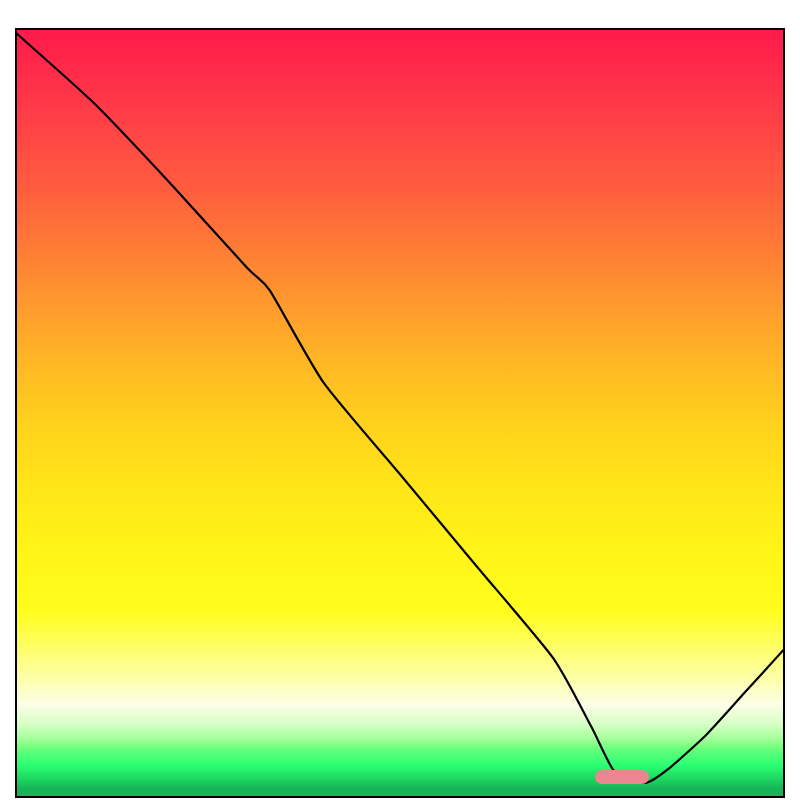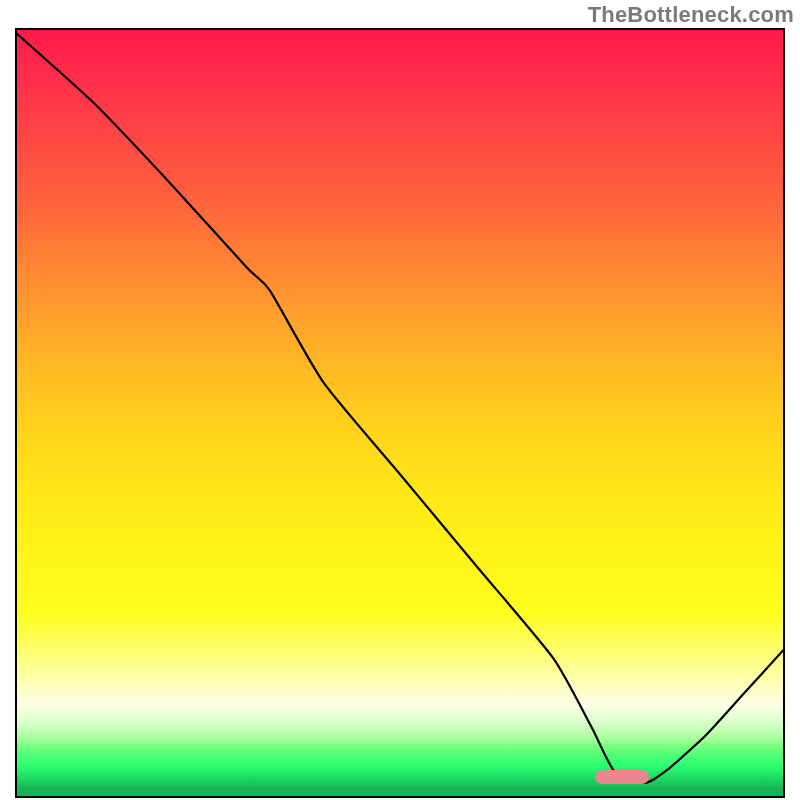--- a/index.html
+++ b/index.html
@@ -69,21 +69,20 @@
     position: absolute;
     background: #e98690;
     border-radius: 8px;
   }
 </style>
 </head>
 <body>
 
 <div class="container">
 
-  <div class="watermark">TheBottleneck.com</div>
 
   <div class="plot-area">
 
     <svg class="curve" viewBox="0 0 100 100" preserveAspectRatio="none">
       <path d="M 0.00 0.50 C 1.00 1.40, 8.00 7.55, 10.00 9.50 C 12.00 11.45, 18.00 17.85, 20.00 20.00 C 22.00 22.15, 28.70 29.60, 30.00 31.00 C 31.30 32.40, 32.00 32.50, 33.00 34.00 C 34.00 35.50, 38.30 43.60, 40.00 46.00 C 41.70 48.40, 48.00 55.60, 50.00 58.00 C 52.00 60.40, 58.00 67.60, 60.00 70.00 C 62.00 72.40, 68.50 79.90, 70.00 82.00 C 71.50 84.10, 74.20 89.52, 75.00 91.00 C 75.80 92.48, 77.30 96.07, 78.00 96.80 C 78.70 97.53, 81.30 98.33, 82.00 98.30 C 82.70 98.27, 84.20 97.13, 85.00 96.50 C 85.80 95.87, 89.00 93.00, 90.00 92.00 C 91.00 91.00, 94.00 87.60, 95.00 86.50 C 96.00 85.40, 99.50 81.55, 100.00 81.00" fill="none" stroke="#000" stroke-width="2.2" stroke-linejoin="round" stroke-linecap="round" vector-effect="non-scaling-stroke" id="curvePath"></path>
     </svg>
 
     <div class="marker" id="optimalMarker" style="left: 75.5%; top: 96.6%; width: 7%; height: 1.8%; background: rgb(233, 134, 144);"></div>
 
   </div>

